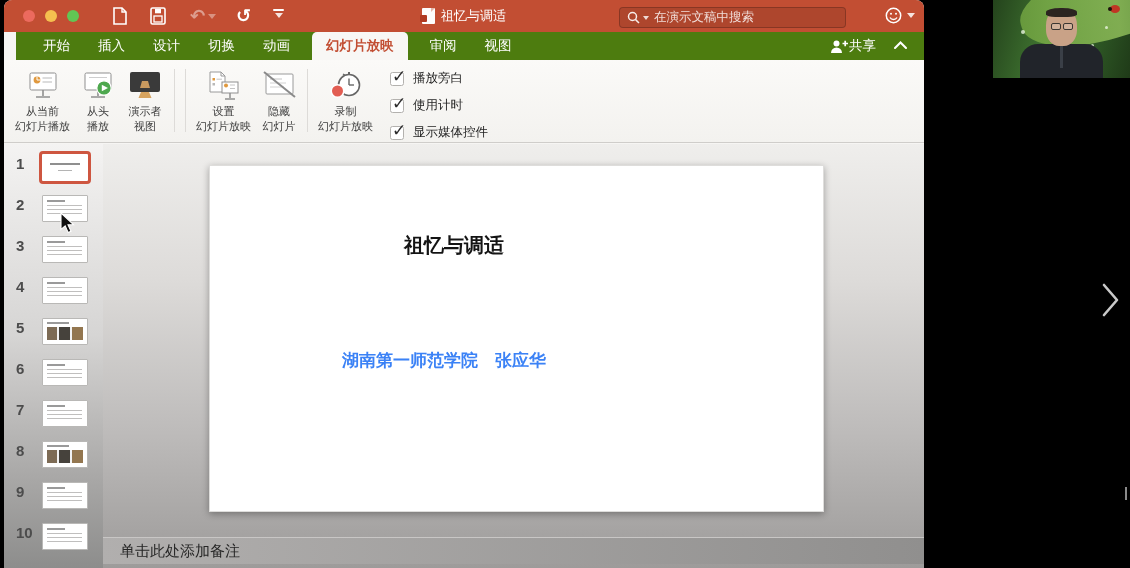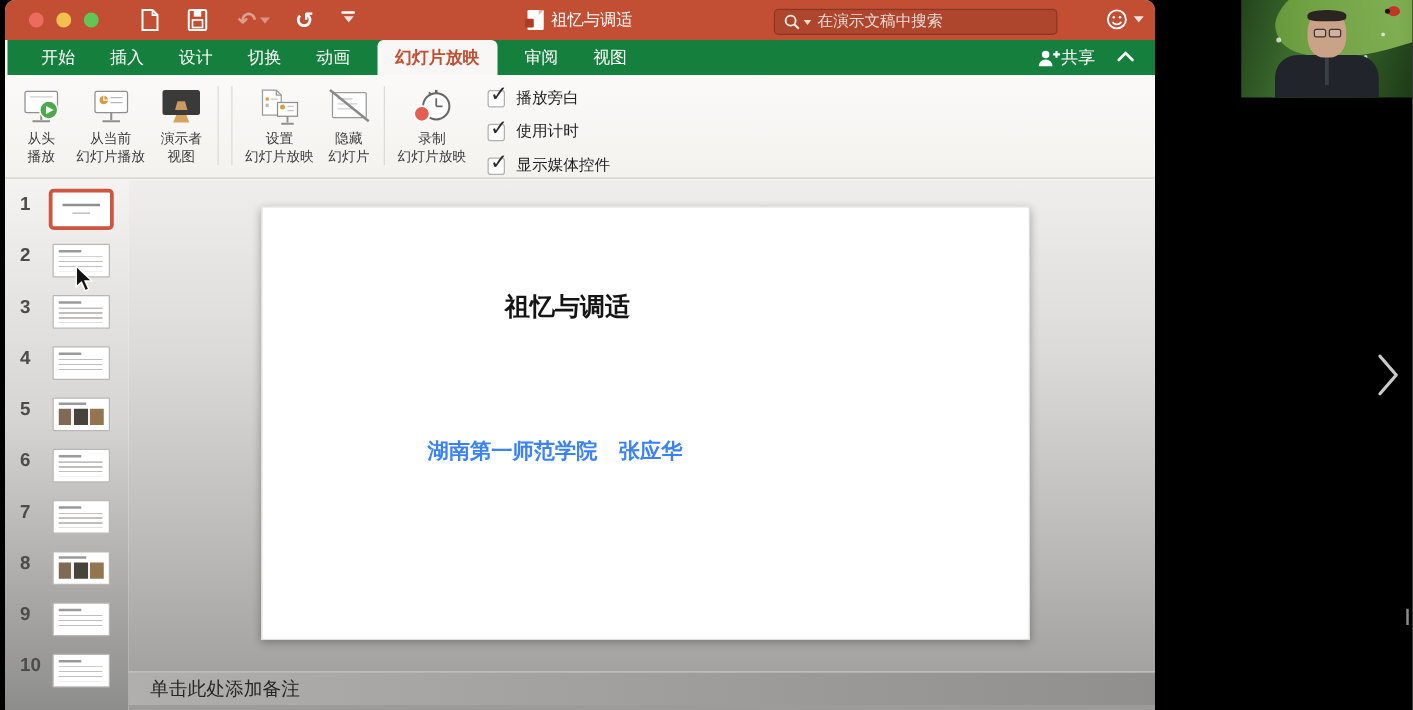--- a/index.html
+++ b/index.html
@@ -31,21 +31,21 @@
   .doc-icon::before { content:""; position:absolute; right:0; top:0; border-left:4px solid #e4b6a8; border-bottom:4px solid transparent; }
   .doc-icon::after { content:""; position:absolute; left:-2px; bottom:2px; width:7px; height:7px; background:#b03a22; border-radius:1px; }
   .searchbox { position:absolute; left:615px; top:7px; width:227px; height:21px;
     background:rgba(0,0,0,.10); border:1px solid rgba(0,0,0,.22); border-radius:4px;
     display:flex; align-items:center; gap:5px; padding:0 7px;
     color:rgba(255,255,255,.82); font-size:12.5px; }
   .search-caret { width:0; height:0; border-left:3.5px solid transparent; border-right:3.5px solid transparent; border-top:4px solid rgba(255,255,255,.8); margin-left:-2px; }
   .smiley-wrap { position:absolute; left:881px; top:7px; display:flex; align-items:center; gap:5px; }
 
   
-  .tabrow { position:absolute; left:2px; top:32px; right:0; height:28px; background:#15803d; }
+  .tabrow { position:absolute; left:12px; top:32px; right:0; height:28px; background:#4d7c0f; }
   .tabs { position:absolute; left:13px; top:0; height:28px; display:flex; }
   .tab { height:28px; display:flex; align-items:center; padding:0 14px; color:#fff; font-size:13.5px; cursor:default; white-space:nowrap; }
   .tab.active { background:#f8f7f5; color:#c24e33; font-weight:700; border-radius:5px 5px 0 0; margin:0 8px; }
   .share-btn { position:absolute; right:48px; top:0; height:28px; display:flex; align-items:center; gap:0; color:#fff; font-size:13.5px; }
   .collapse-btn { position:absolute; right:16px; top:8px; }
 
   
   .ribbon { position:absolute; left:0; top:60px; right:0; height:83px;
     background:linear-gradient(#fbfaf8,#f3f2ef); border-bottom:1px solid #cfcdca;
     display:flex; align-items:stretch; padding:3px 0 2px 6px; }
@@ -204,45 +204,45 @@
         </svg>
     </span>
   </div>
 
   <div class="ribbon">
 
     <div class="rbtn">
       <span class="icn">
         <svg width="36" height="33">
             <rect x="5" y="3" width="26" height="17" rx="1.5" fill="#fff" stroke="#8f8f8f"></rect>
-            <line x1="9" y1="7.5" x2="27" y2="7.5" stroke="#cecece"></line>
-            <line x1="18" y1="20" x2="18" y2="26" stroke="#8f8f8f" stroke-width="1.6"></line>
-            <line x1="11" y1="27" x2="25" y2="27" stroke="#8f8f8f" stroke-width="1.6"></line>
-            <circle cx="24" cy="18" r="7.2" fill="#4ea84e" stroke="#fff" stroke-width="1.2"></circle>
-            <path d="M21.8 14.8 L28 18 L21.8 21.2 Z" fill="#fff"></path>
-          </svg>
-      </span>
-      <span class="rlbl">从头</span>
-      <span class="rlbl">播放</span>
-    </div>
-
-    <div class="rbtn">
-      <span class="icn">
-        <svg width="36" height="33">
-            <rect x="5" y="3" width="26" height="17" rx="1.5" fill="#fff" stroke="#8f8f8f"></rect>
             <circle cx="12" cy="10" r="3.4" fill="#e0993f"></circle>
             <path d="M12 6.6 v3.4 h3.4" fill="none" stroke="#fff" stroke-width="1"></path>
             <line x1="17.5" y1="8" x2="27" y2="8" stroke="#b9b9b9"></line>
             <line x1="17.5" y1="12" x2="27" y2="12" stroke="#b9b9b9"></line>
             <line x1="18" y1="20" x2="18" y2="26" stroke="#8f8f8f" stroke-width="1.6"></line>
             <line x1="11" y1="27" x2="25" y2="27" stroke="#8f8f8f" stroke-width="1.6"></line>
           </svg>
       </span>
       <span class="rlbl">从当前</span>
       <span class="rlbl">幻灯片播放</span>
+    </div>
+
+    <div class="rbtn">
+      <span class="icn">
+        <svg width="36" height="33">
+            <rect x="5" y="3" width="26" height="17" rx="1.5" fill="#fff" stroke="#8f8f8f"></rect>
+            <line x1="9" y1="7.5" x2="27" y2="7.5" stroke="#cecece"></line>
+            <line x1="18" y1="20" x2="18" y2="26" stroke="#8f8f8f" stroke-width="1.6"></line>
+            <line x1="11" y1="27" x2="25" y2="27" stroke="#8f8f8f" stroke-width="1.6"></line>
+            <circle cx="24" cy="18" r="7.2" fill="#4ea84e" stroke="#fff" stroke-width="1.2"></circle>
+            <path d="M21.8 14.8 L28 18 L21.8 21.2 Z" fill="#fff"></path>
+          </svg>
+      </span>
+      <span class="rlbl">从头</span>
+      <span class="rlbl">播放</span>
     </div>
 
     <div class="rbtn">
       <span class="icn">
         <svg width="38" height="33">
             <rect x="4" y="2" width="30" height="20" rx="2" fill="#3a3a3a"></rect>
             <path d="M14 18 L24 18 L22 11 L16 11 Z" fill="#c99a5f"></path>
             <path d="M15 22 L23 22 L25.5 28 L12.5 28 Z" fill="#d6a35f"></path>
           </svg>
       </span>

